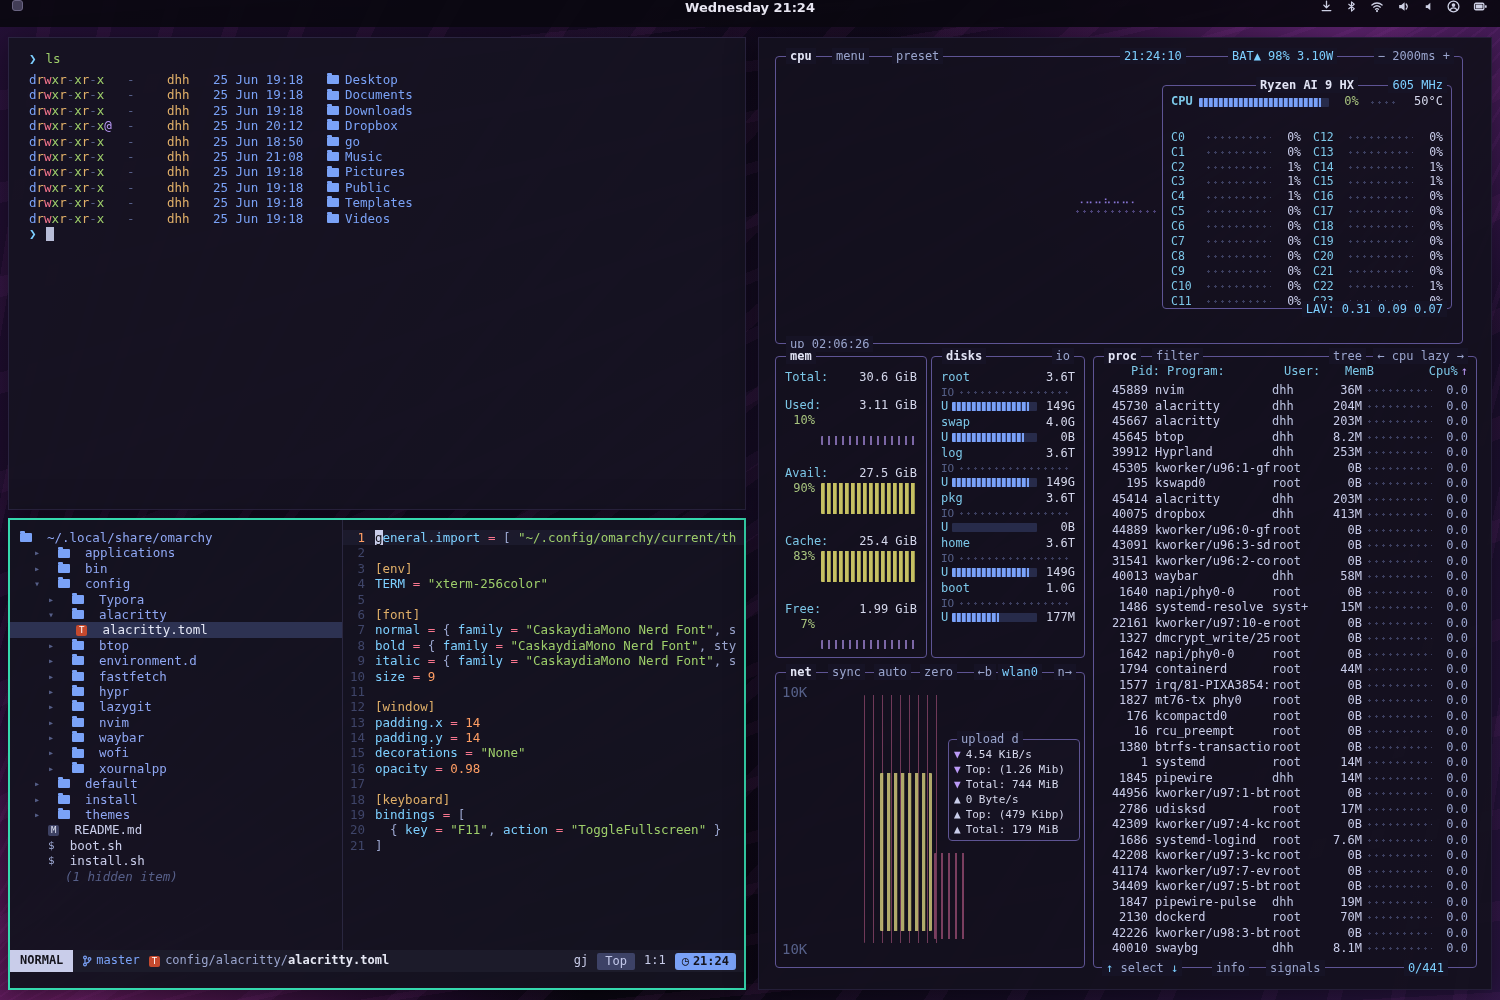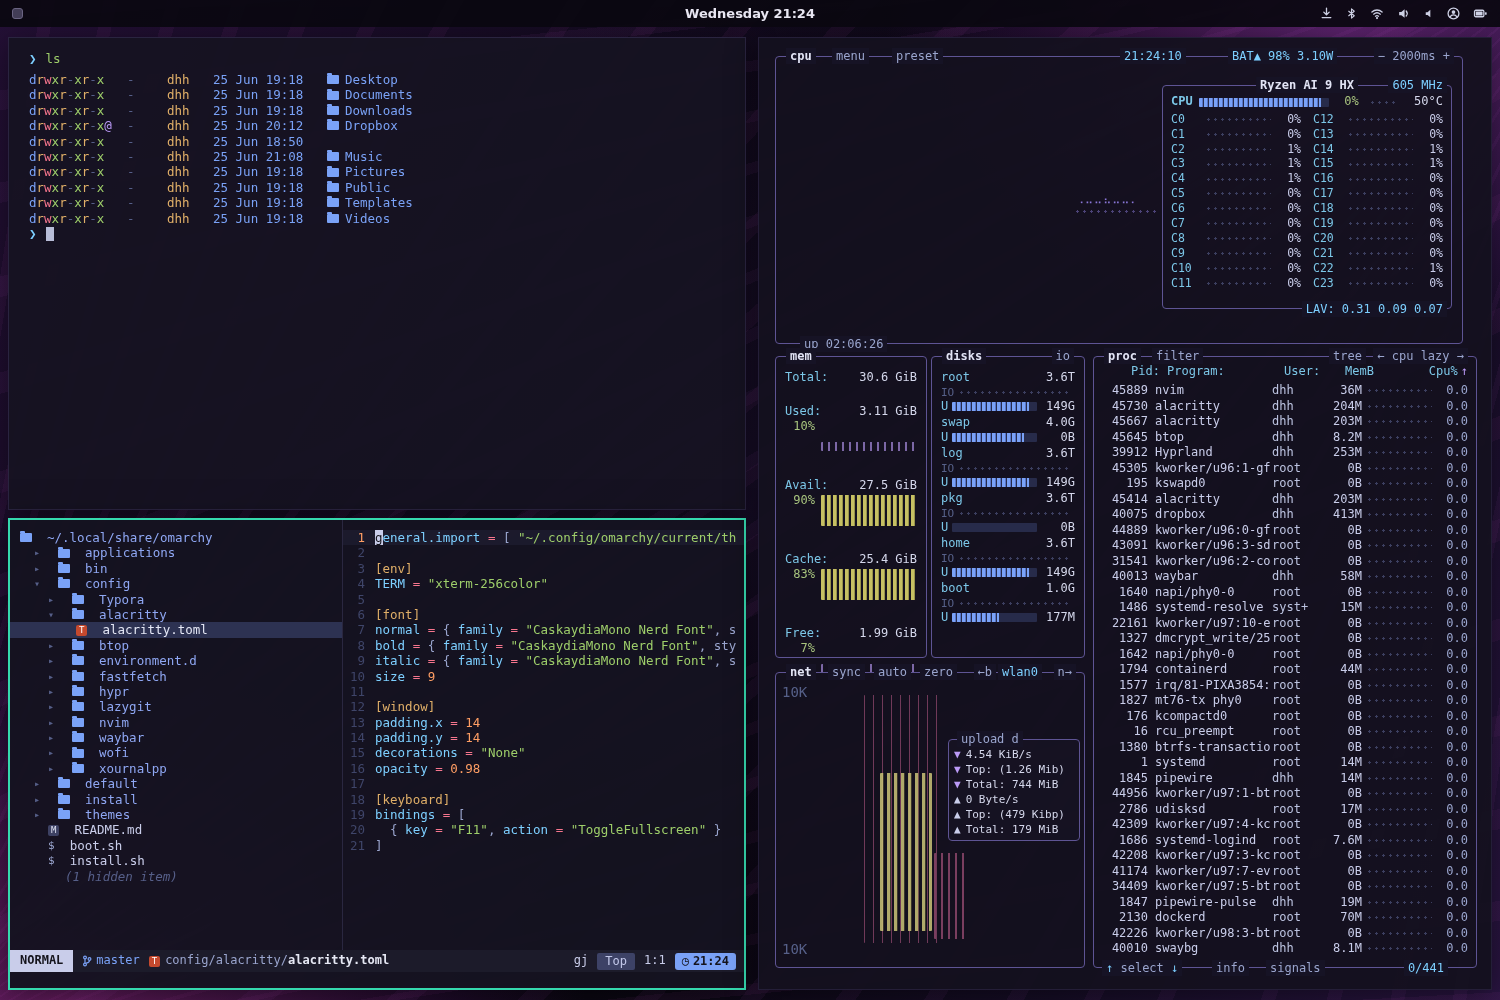--- a/index.html
+++ b/index.html
@@ -7,21 +7,21 @@
   .wallpaper{position:absolute;inset:0;background:
     radial-gradient(ellipse 620px 420px at 90% 4%, rgba(168,60,190,.5), rgba(90,30,120,.25) 55%, transparent 75%),
     radial-gradient(ellipse 700px 520px at 4% 100%, rgba(200,50,170,.45), rgba(90,20,110,.22) 55%, transparent 75%),
     radial-gradient(ellipse 900px 700px at 52% 48%, rgba(35,20,60,.55), transparent 70%),
     linear-gradient(118deg,#241036 0%,#120a1e 35%,#0b0712 55%,#160d26 78%,#2a1542 100%);}
   .wallpaper::before{content:"";position:absolute;inset:0;background:
     repeating-conic-gradient(from 200deg at 108% -8%, transparent 0 2.5deg, rgba(210,90,230,.06) 2.5deg 3.2deg),
     repeating-conic-gradient(from 30deg at -8% 108%, transparent 0 2.5deg, rgba(220,80,210,.06) 2.5deg 3.2deg);}
 
   
-  .topbar{position:absolute;top:0;left:0;right:0;height:27px;background:rgba(10,7,16,.93);display:flex;align-items:center;padding:0 12px;z-index:9}
+  .topbar{position:absolute;top:0;left:0;right:0;height:27px;background:rgba(10,7,16,.93);display:flex;align-items:flex-start;padding:0 12px;z-index:9}
   .win-dot{width:11px;height:11px;border-radius:3px;background:#423d56;border:1px solid #6a6482;z-index:2}
   .topbar-title{position:absolute;left:0;right:0;text-align:center;color:#e8e6f2;font-size:13px;font-weight:bold;font-family:"DejaVu Sans",sans-serif}
   .tray{margin-left:auto;display:flex;gap:13px;align-items:center;z-index:2}
   .tray svg{display:block;stroke:#cdd0e4;fill:none;stroke-width:1.2;stroke-linecap:round;stroke-linejoin:round}
   .tray svg .fill{fill:#cdd0e4;stroke:none}
 
   
   .term-ls{position:absolute;left:8px;top:37px;width:738px;height:473px;background:rgba(22,19,33,.96);border:1px solid #2a2440;padding:13px 0 0 20px;font-size:12.5px;line-height:15.4px;color:#c9cdea;box-shadow:0 6px 30px rgba(0,0,0,.45)}
   .ls-line{display:flex;align-items:center;height:16px}
   .prompt{color:#7dcfff;font-weight:bold;margin-right:9px}
@@ -87,30 +87,30 @@
   .cpu-deco{position:absolute;left:300px;top:133px;color:#8a77d8;font-size:11px;letter-spacing:1px}
   .cpu-deco2{position:absolute;left:298px;top:152px;width:84px;height:5px;background-image:radial-gradient(circle,#4c4378 1px,transparent 1.3px);background-size:7px 5px;background-repeat:repeat-x}
   .core-panel{position:absolute;top:28px;right:10px;width:290px;height:224px;border:1px solid #5e5494;border-radius:4px;padding:8px 8px 2px}
   .chip.center{left:50%;transform:translateX(-50%)}
   .cpu-total{display:flex;align-items:center;gap:6px;height:16px}
   .cpu-lbl{color:#7cc7e8;font-weight:bold}
   .cpu-bar{width:130px;height:9px;background:#272b4a;border-radius:1px;position:relative;overflow:hidden}
   .cpu-bar i{position:absolute;left:0;top:0;bottom:0;width:94%;background:repeating-linear-gradient(90deg,#7aa2f7 0 3px,#5876c9 3px 4px,transparent 4px 5px)}
   .cpu-pct{color:#a8c47e;width:24px;text-align:right}
   .cpu-temp{color:#d5d8ec;width:38px;text-align:right}
-  .cores{display:flex;gap:12px;margin-top:2px}
+  .cores{display:flex;gap:12px;margin-top:20px}
   .core-col{flex:1}
   .core-row{display:flex;align-items:center;height:14.9px;font-size:11.5px}
   .cname{color:#7cc7e8;width:30px}
   .cpct{width:26px;text-align:right;color:#c9cdea}
 
   #mem-box{left:16px;top:318px;width:152px;height:302px;padding:13px 7px 0}
   .mrow{display:flex;justify-content:space-between;padding:0 2px;height:15px}
   .mlbl{color:#7cc7e8}.mval{color:#d5d8ec}
-  .mentry{margin-top:19px}
+  .mentry{margin-top:13px}
   .mpct-row{display:flex;align-items:flex-start;gap:6px;height:40px;padding:0 2px}
   .mpct{color:#a8c47e;width:30px;text-align:right;flex:none}
   .spark{flex:1;border-radius:1px}
   .spark.high{height:31px;margin-top:2px;background:repeating-linear-gradient(90deg,#c6c063 0 3px,#97934b 3px 4px,rgba(0,0,0,0) 4px 6px)}
   .spark.low{height:9px;margin-top:23px;background:repeating-linear-gradient(90deg,rgba(150,125,200,.8) 0 2px,transparent 2px 7px)}
 
   #disks-box{left:172px;top:318px;width:154px;height:302px;padding:13px 7px 0}
   .dentry{margin-bottom:1px}
   .drow1{display:flex;justify-content:space-between;padding:0 2px;height:15px}
   .dname{color:#7cc7e8}.dsize{color:#d5d8ec}
@@ -233,20 +233,24 @@
     <span class="col-name">
             <i class="folder-ic"></i>
             <span class="fname">Dropbox</span>
           </span>
   </div>
   <div class="ls-row">
     <span class="col-perm"><span class="pd">d</span><span class="pr">r</span><span class="pw">w</span><span class="px">x</span><span class="pr">r</span><span class="pn">-</span><span class="px">x</span><span class="pr">r</span><span class="pn">-</span><span class="px">x</span></span>
     <span class="col-size size-dash">-</span>
     <span class="col-user user">dhh</span>
     <span class="col-date date">25 Jun 18:50</span>
+    <span class="col-name">
+            <i class="folder-ic"></i>
+            <span class="fname">go</span>
+          </span>
   </div>
   <div class="ls-row">
     <span class="col-perm"><span class="pd">d</span><span class="pr">r</span><span class="pw">w</span><span class="px">x</span><span class="pr">r</span><span class="pn">-</span><span class="px">x</span><span class="pr">r</span><span class="pn">-</span><span class="px">x</span></span>
     <span class="col-size size-dash">-</span>
     <span class="col-user user">dhh</span>
     <span class="col-date date">25 Jun 21:08</span>
     <span class="col-name">
             <i class="folder-ic"></i>
             <span class="fname">Music</span>
           </span>
@@ -678,21 +682,21 @@
             </div>
             <div class="core-row">
               <span class="cname">C23</span>
               <span class="leader"></span>
               <span class="cpct">0%</span>
             </div>
           </div>
       </div>
       <span class="chip val bottom" style="right:4px">LAV: 0.31 0.09 0.07</span>
     </div>
-    <span class="chip btn bottom" style="left:24px">up 02:06:26</span>
+    <span class="chip btn bottom" style="left:10px">up 02:06:26</span>
   </div>
 
   <div class="box" id="mem-box">
     <span class="chip title" style="left:10px">mem</span>
     <div class="mrow">
       <span class="mlbl">Total:</span>
       <span class="mval">30.6 GiB</span>
     </div>
     <div id="mem-entries">
   <div class="mentry">

